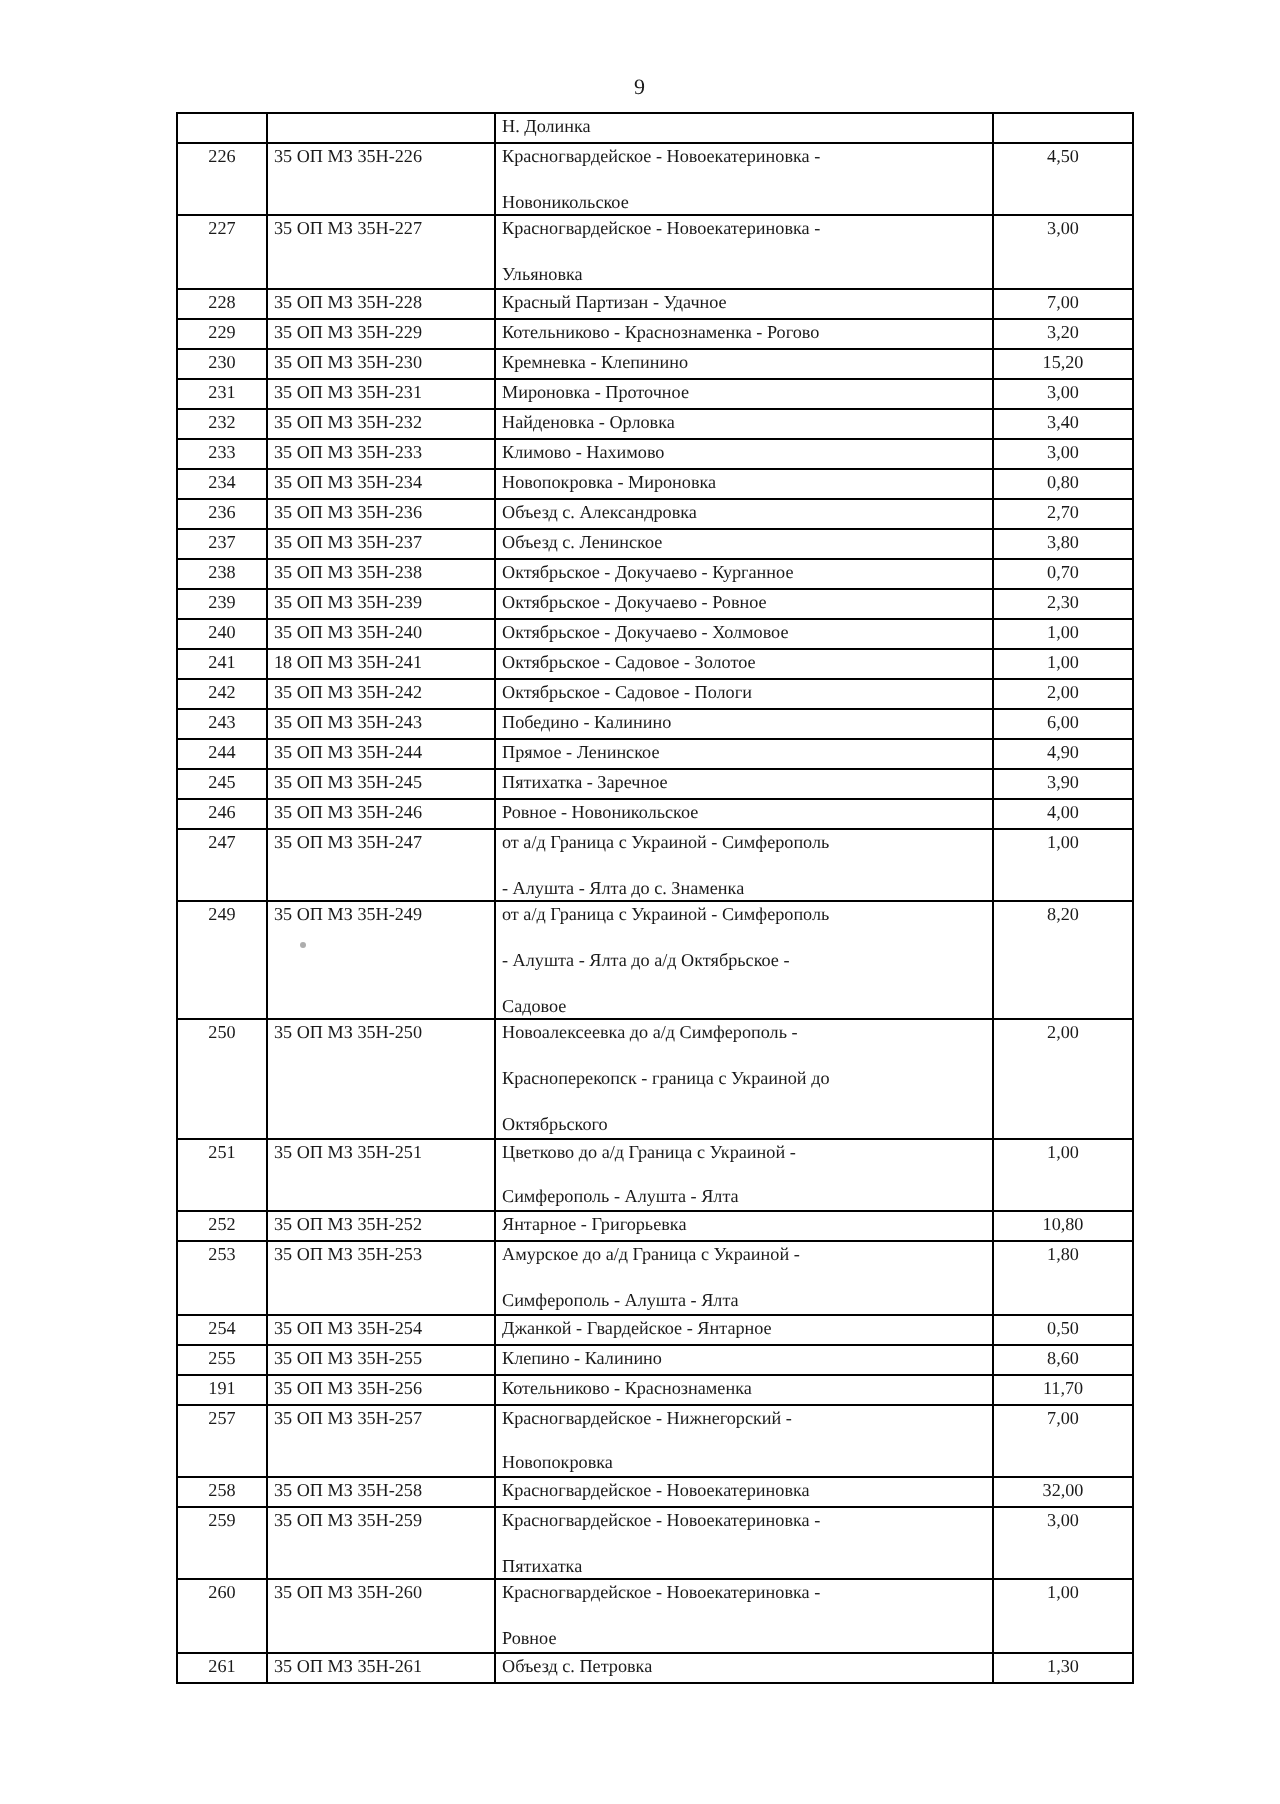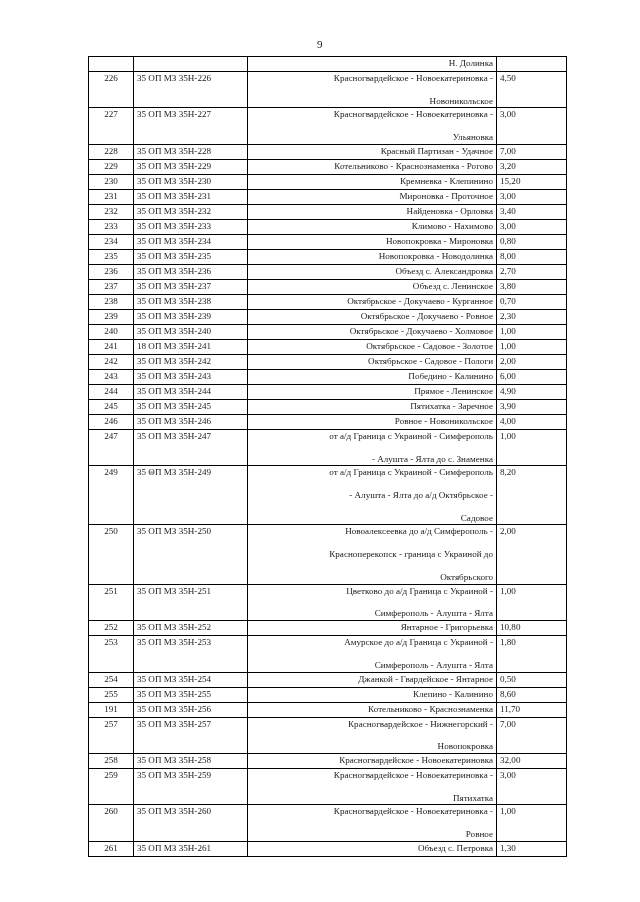--- a/index.html
+++ b/index.html
@@ -52,26 +52,26 @@
   }
   td.c-code {
     width: 107px;
     text-align: left;
     white-space: nowrap;
     padding-left: 4px;
     margin-top: 16px;
   }
   td.c-name {
     width: 242px;
-    text-align: right;
+    text-align: left;
     padding-left: 4px;
   }
   td.c-len {
     width: 63px;
-    text-align: left;
+    text-align: center;
     white-space: nowrap;
   }
   .nm-line {
     display: block;
   }
   .nm-line + .nm-line {
     margin-top: 12px;
   }
   .smudge {
     position: absolute;
@@ -168,28 +168,20 @@
           </tr>
           <tr>
             <td class="c-num">234</td>
             <td class="c-code">35 ОП МЗ 35Н-234</td>
             <td class="c-name">
               <span class="nm-line">Новопокровка - Мироновка</span>
             </td>
             <td class="c-len">0,80</td>
           </tr>
           <tr>
-            <td class="c-num">235</td>
-            <td class="c-code">35 ОП МЗ 35Н-235</td>
-            <td class="c-name">
-              <span class="nm-line">Новопокровка - Новодолинка</span>
-            </td>
-            <td class="c-len">8,00</td>
-          </tr>
-          <tr>
             <td class="c-num">236</td>
             <td class="c-code">35 ОП МЗ 35Н-236</td>
             <td class="c-name">
               <span class="nm-line">Объезд с. Александровка</span>
             </td>
             <td class="c-len">2,70</td>
           </tr>
           <tr>
             <td class="c-num">237</td>
             <td class="c-code">35 ОП МЗ 35Н-237</td>

